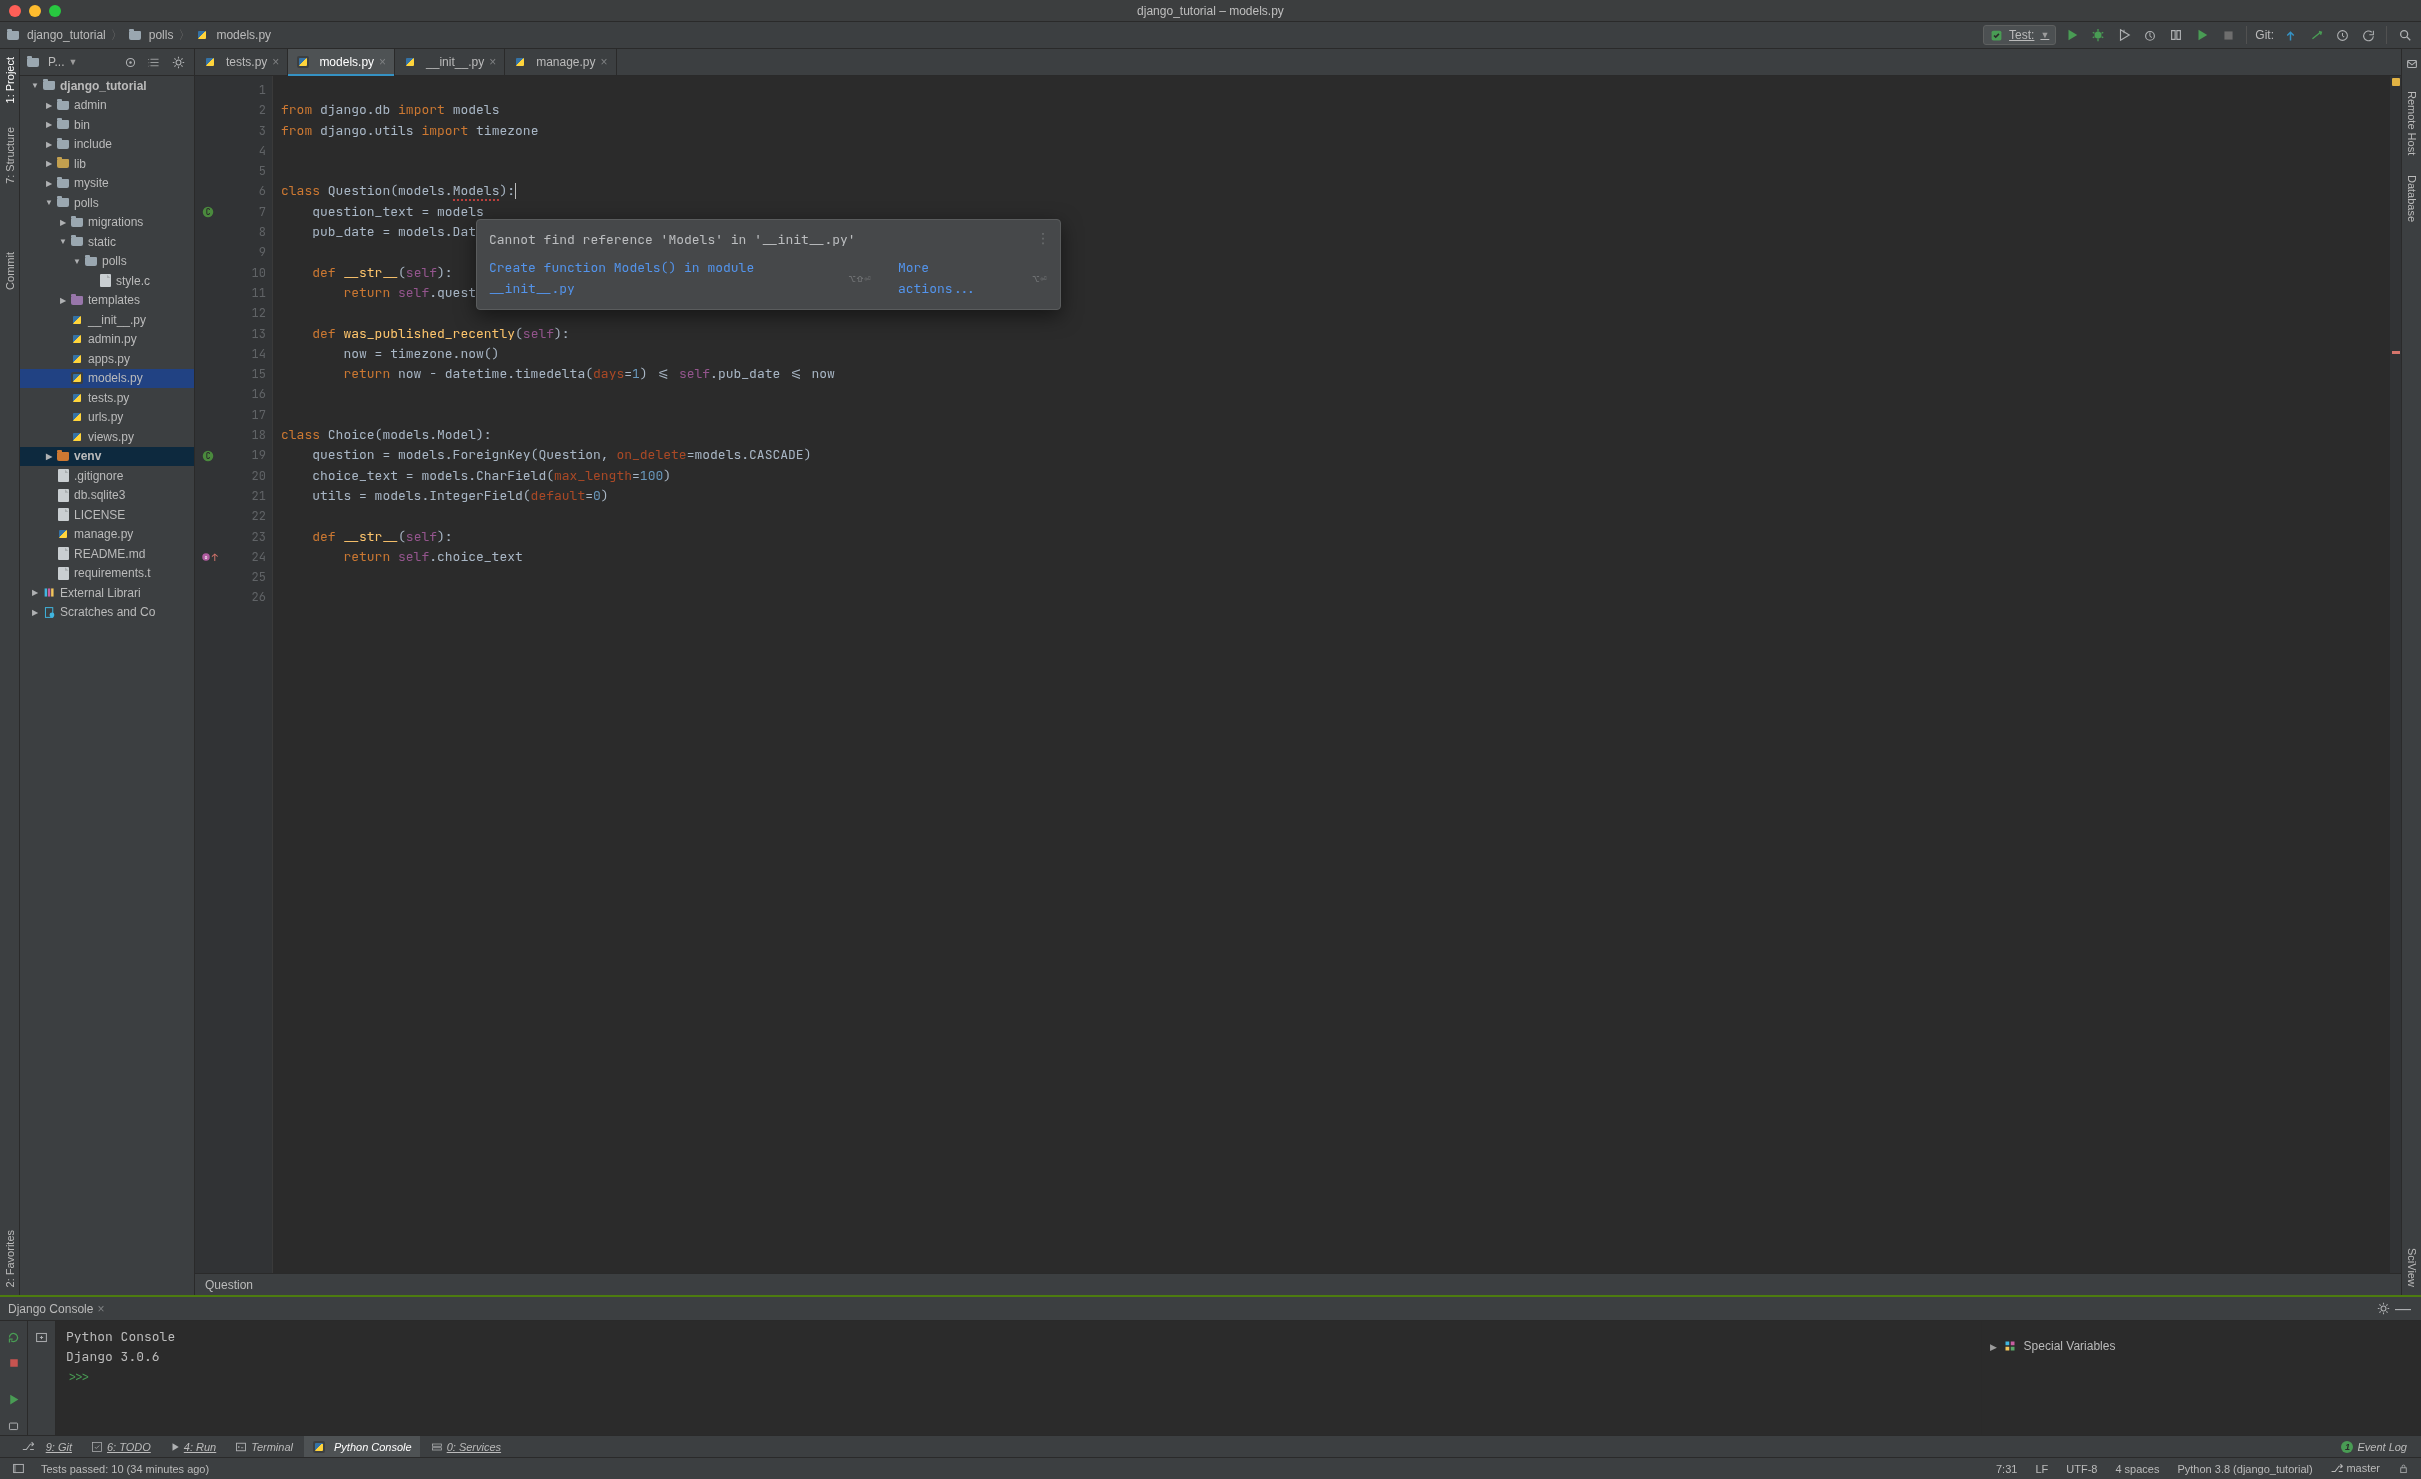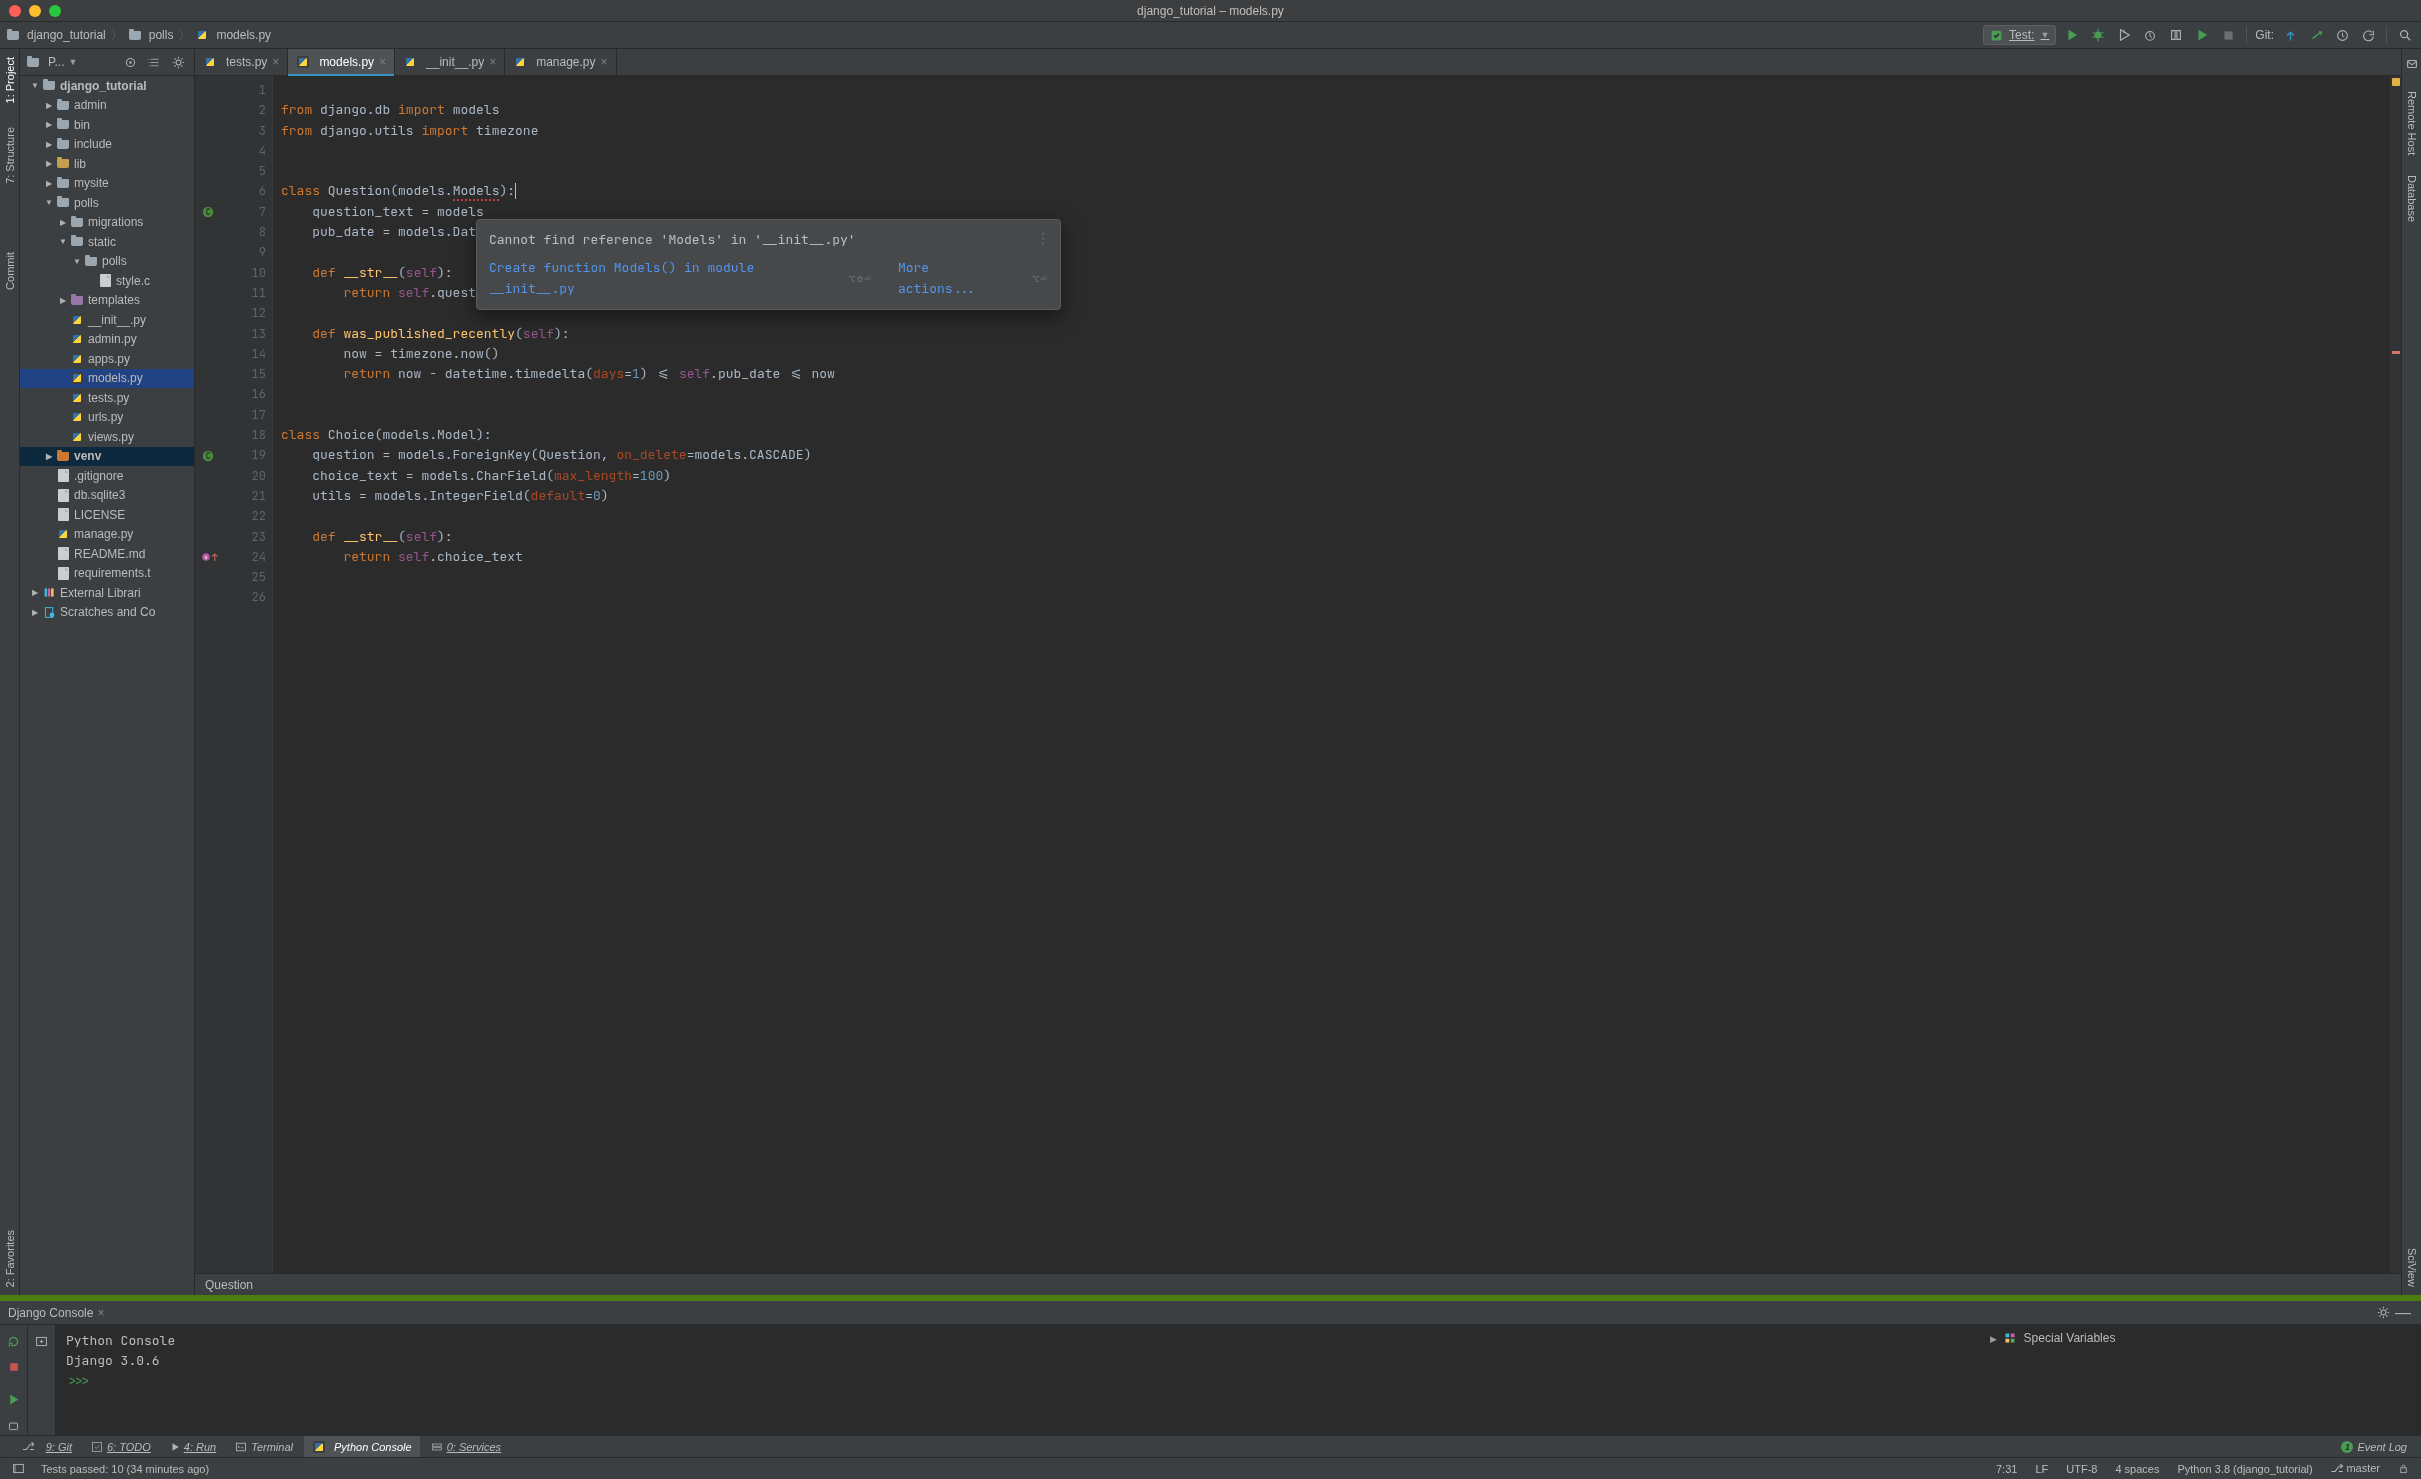--- a/index.html
+++ b/index.html
@@ -166,29 +166,29 @@
   }
   .intention-row{padding:4px 12px;display:flex;align-items:center;gap:8px;}
   .intention-row.link{color:var(--link);}
   .intention-kbd{margin-left:auto;color:#6f7173;font-size:11px;letter-spacing:1px;}
   .intention-more{color:#6f7173;position:absolute;right:10px;top:8px;font-size:14px;}
 
   
   .ed-breadcrumb{height:22px;background:#3c3f41;border-top:1px solid #2a2a2a;display:flex;align-items:center;padding:0 10px;color:#bbbbbb;font-size:12px;}
 
   
-  .console{height:140px;border-top:6px solid #4d7c0f;background:#2b2b2b;display:flex;flex-direction:column;}
+  .console{height:140px;border-top:2px solid #4d7c0f;background:#2b2b2b;display:flex;flex-direction:column;}
   .console-tabbar{height:24px;background:#3c3f41;border-bottom:1px solid #2a2a2a;display:flex;align-items:center;padding:0 8px;font-size:12px;color:#bbbbbb;}
   .console-tabbar .close{color:#7f8183;margin-left:4px;}
   .console-tabbar .spacer{flex:1;}
   .console-body{flex:1;display:flex;}
   .console-tools{width:28px;background:#3c3f41;border-right:1px solid #2a2a2a;display:flex;flex-direction:column;align-items:center;gap:6px;padding-top:6px;}
   .console-sub{width:28px;background:#3c3f41;border-right:1px solid #2a2a2a;display:flex;flex-direction:column;align-items:center;gap:6px;padding-top:6px;}
   .console-text{flex:1;padding:6px 10px;font-size:13px;line-height:20px;color:#bbbbbb;}
-  .console-right{width:440px;border-left:1px solid #2a2a2a;padding:6px 8px;font-size:12px;color:#bbbbbb;background:#2b2b2b;}
+  .console-right{width:440px;border-left:1px solid #2a2a2a;padding:18px 8px;font-size:12px;color:#bbbbbb;background:#2b2b2b;}
   .prompt-g{color:var(--green);}
 
   
   .bottom-toolrow{height:22px;background:#3c3f41;border-top:1px solid #2a2a2a;display:flex;align-items:center;font-size:11px;color:#bbbbbb;padding:0 6px;gap:3px;}
   .btab{display:flex;align-items:center;gap:4px;padding:0 8px;height:100%;font-style:italic;}
   .btab.active{background:#4e5254;color:#fff;}
   .bottom-toolrow .spacer{flex:1;}
   .evt-badge{width:12px;height:12px;border-radius:50%;background:#499c54;color:#2b2b2b;display:inline-flex;align-items:center;justify-content:center;font-size:9px;font-weight:700;}
 
   

